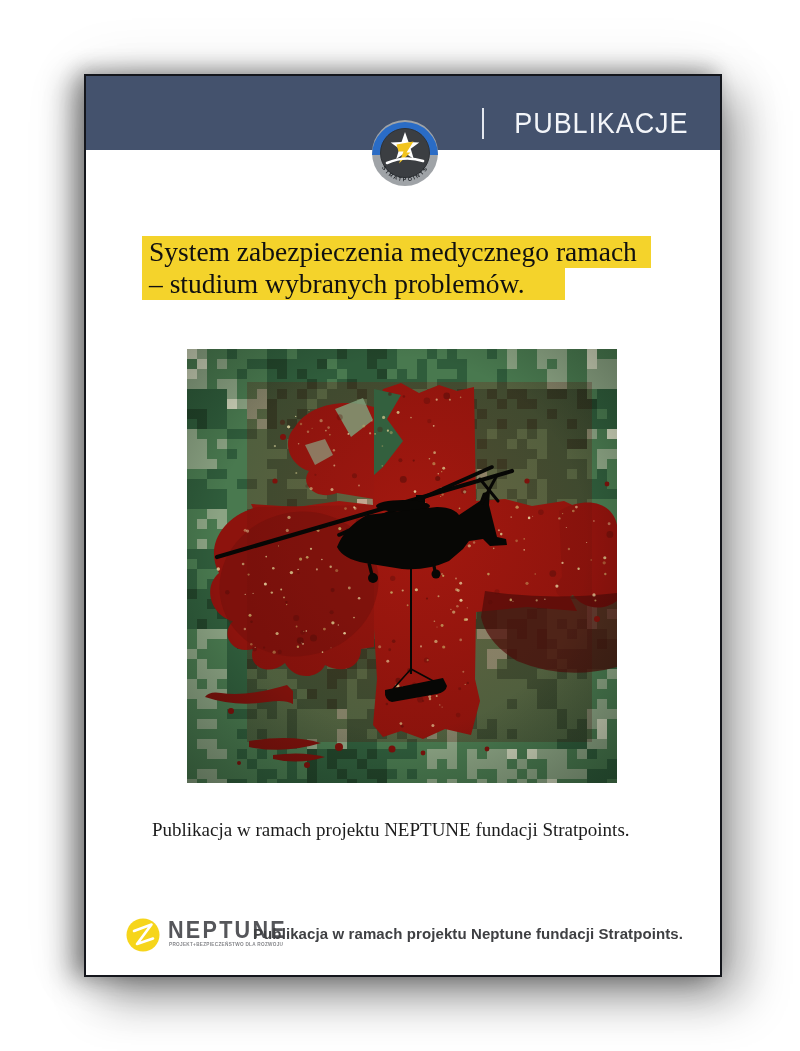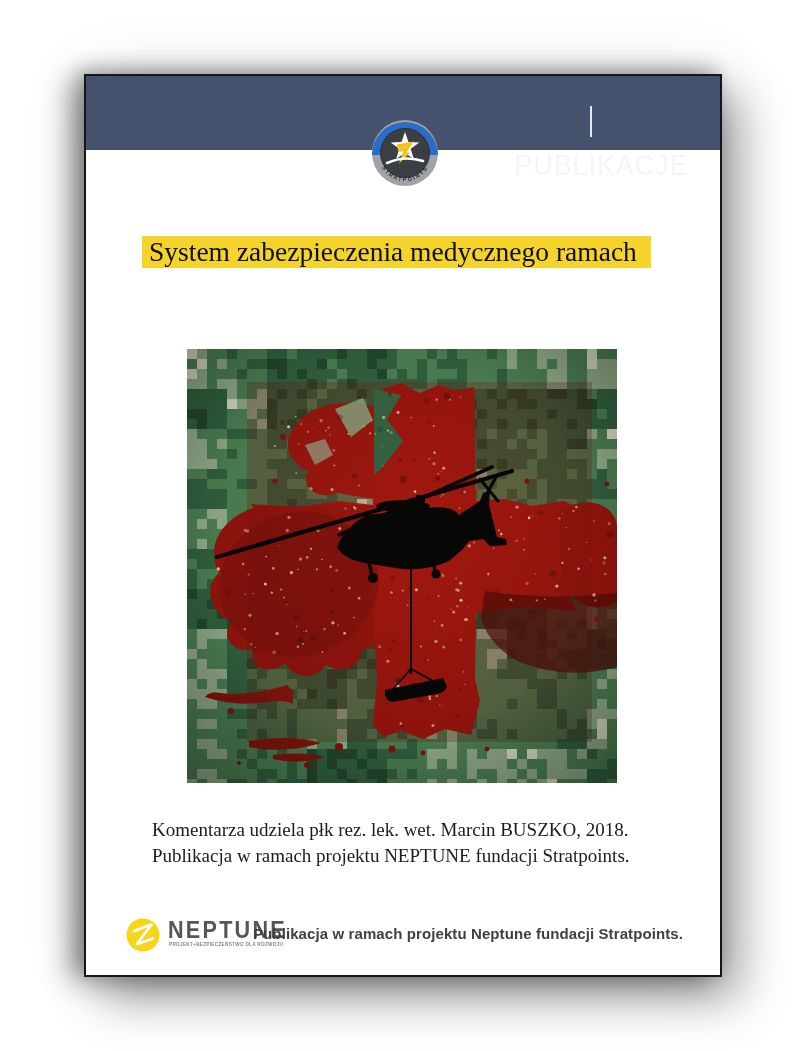--- a/index.html
+++ b/index.html
@@ -4,21 +4,21 @@
 <style>
   html,body{margin:0;padding:0;background:#ffffff;}
   .stage{position:relative;width:800px;height:1051px;overflow:hidden;background:#fff;
          font-family:"Liberation Sans",sans-serif;}
   .page{position:absolute;left:84px;top:74px;width:638px;height:903px;box-sizing:border-box;
         background:#ffffff;border:2px solid #14161c;
         box-shadow:-16px 4px 26px rgba(0,0,0,.30),-5px -5px 18px rgba(0,0,0,.22),
                    18px 22px 44px rgba(0,0,0,.34),0 0 60px rgba(0,0,0,.10);}
   
   .header{position:absolute;top:0;left:0;width:100%;height:74px;background:#44526d;}
-  .pubs{position:absolute;top:30px;right:32px;display:flex;align-items:center;gap:11px;flex-direction:column;}
+  .pubs{position:absolute;top:30px;right:32px;display:flex;align-items:center;gap:11px;}
   .pipe{width:2px;height:31px;background:#e3e7ee;}
   .pubs-label{color:#f3f5f9;font-size:30px;font-weight:400;letter-spacing:1px;
               transform:scaleX(.9);transform-origin:right center;white-space:nowrap;}
   .sp-logo{position:absolute;left:286px;top:44px;width:66px;height:66px;z-index:3;}
   
   .title-block{position:absolute;left:56px;top:160px;}
   .title-line{display:table;background:#f4d32b;color:#101010;
               font-family:"Liberation Serif","DejaVu Serif",serif;
               font-size:27.5px;line-height:32px;white-space:nowrap;
               padding:0 14px 0 7px;}
@@ -63,20 +63,21 @@
       <defs>
           <path id="arcpath" d="M-25.5,9 A26.5,26.5 0 0 0 25.5,9" fill="none"></path>
         </defs>
       <text font-size="5.4" font-weight="bold" letter-spacing="1.7" fill="#1f2327" font-family="Liberation Sans, sans-serif">
         <textPath href="#arcpath" startOffset="50%" text-anchor="middle">STRATPOINTS</textPath>
       </text>
     </svg>
 
     <div class="title-block">
       <div class="title-line l1">System zabezpieczenia medycznego ramach</div>
+      <div class="title-line l2">– studium wybranych problemów.</div>
     </div>
 
     <div class="artwork">
       <svg viewBox="0 0 430 434">
         <defs>
           <radialGradient id="vg" cx="50%" cy="45%" r="78%">
             <stop offset="55%" stop-color="rgba(0,0,0,0)"></stop>
             <stop offset="100%" stop-color="rgba(6,16,8,.42)"></stop>
           </radialGradient>
           <radialGradient id="redshade" cx="50%" cy="40%" r="75%">
@@ -2304,21 +2305,20 @@
           <path d="M224,218 L224,325" stroke="#070705" stroke-width="2"></path>
           <path d="M224,320 L206,340 M224,320 L250,334" stroke="#070705" stroke-width="1.6" fill="none"></path>
           <path d="M198,341 L256,329 L260,337 Q259,343 250,345 L205,353 Q197,351 198,341 Z"></path>
         </g>
 
         <rect x="0" y="0" width="430" height="434" fill="url(#vg)"></rect>
       </svg>
     </div>
 
     <div class="caption">
-      <div>Komentarza udziela płk rez. lek. wet. Marcin BUSZKO, 2018.</div>
       <div>Publikacja w ramach projektu NEPTUNE fundacji Stratpoints.</div>
     </div>
 
     <div class="footer">
       <svg class="nep-logo" viewBox="0 0 34 34">
         <circle cx="17" cy="17" r="16.5" fill="#f6d51b"></circle>
         <path d="M8,13 L25.5,6.5 L11,26 L27,20.5" fill="none" stroke="#ffffff" stroke-width="2.6" stroke-linecap="round" stroke-linejoin="round"></path>
       </svg>
       <div class="nep-wordmark">NEPTUNE</div>
       <div class="nep-tagline">PROJEKT+BEZPIECZEŃSTWO DLA ROZWOJU</div>

